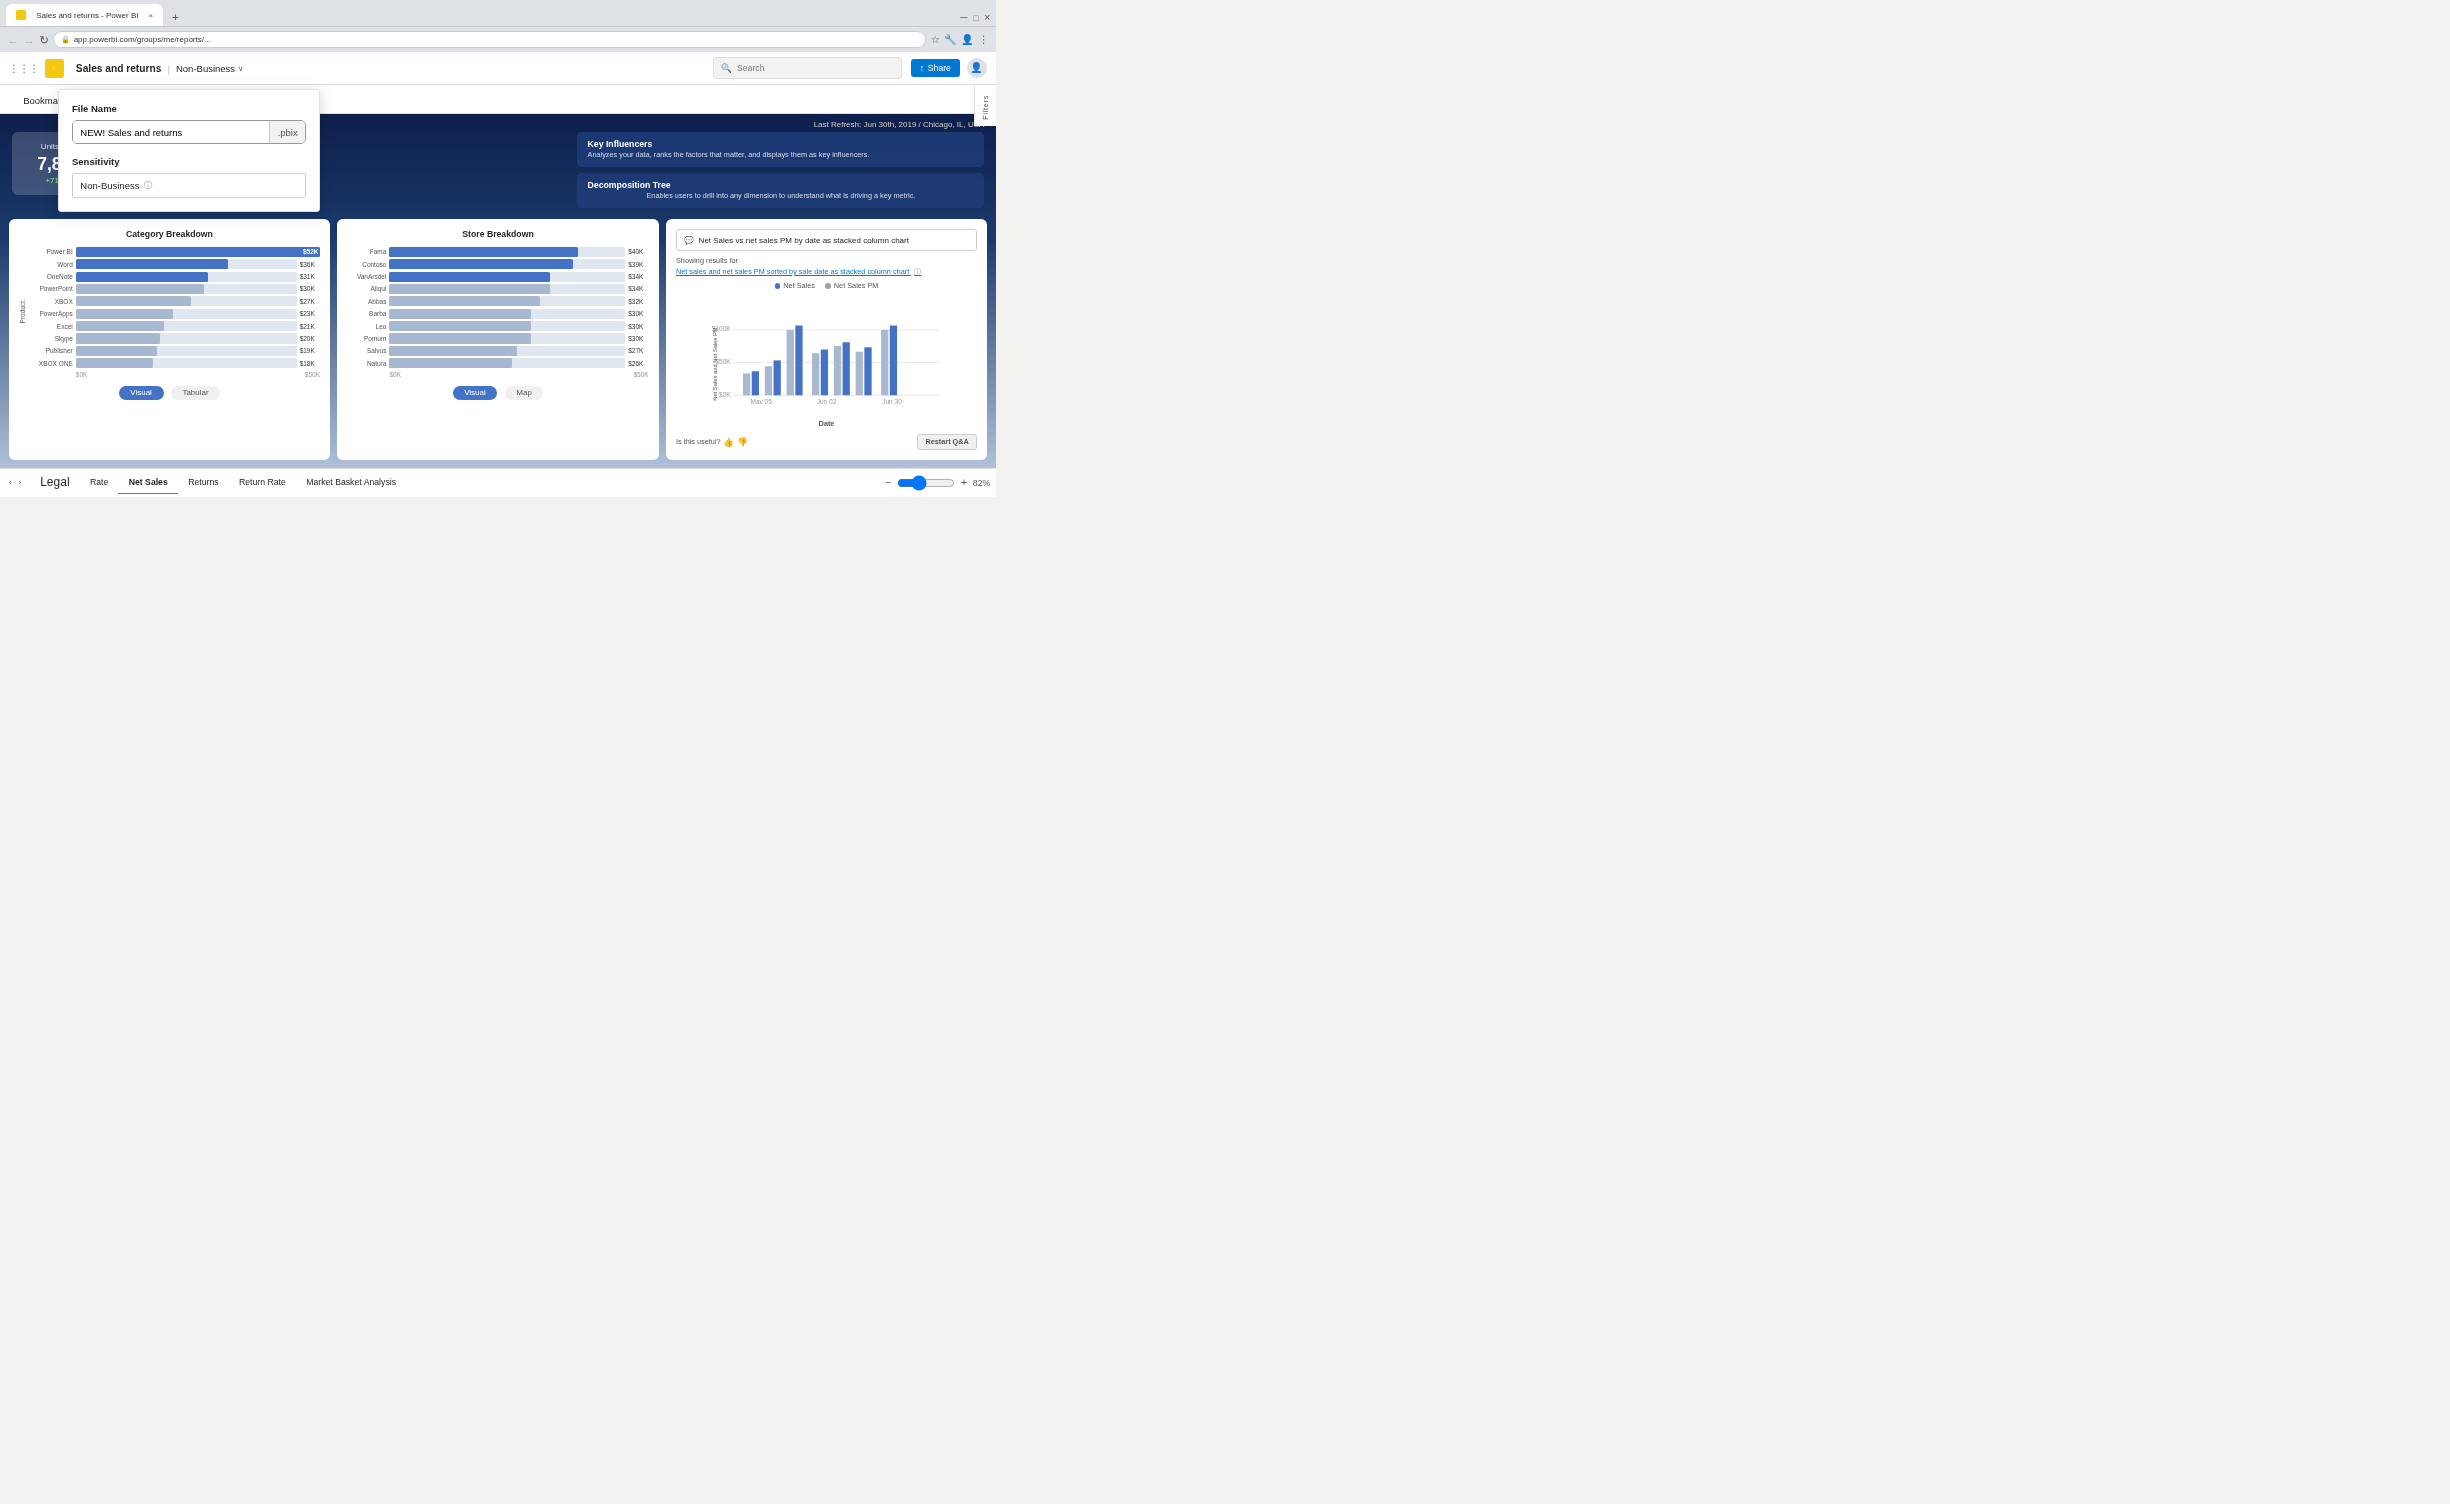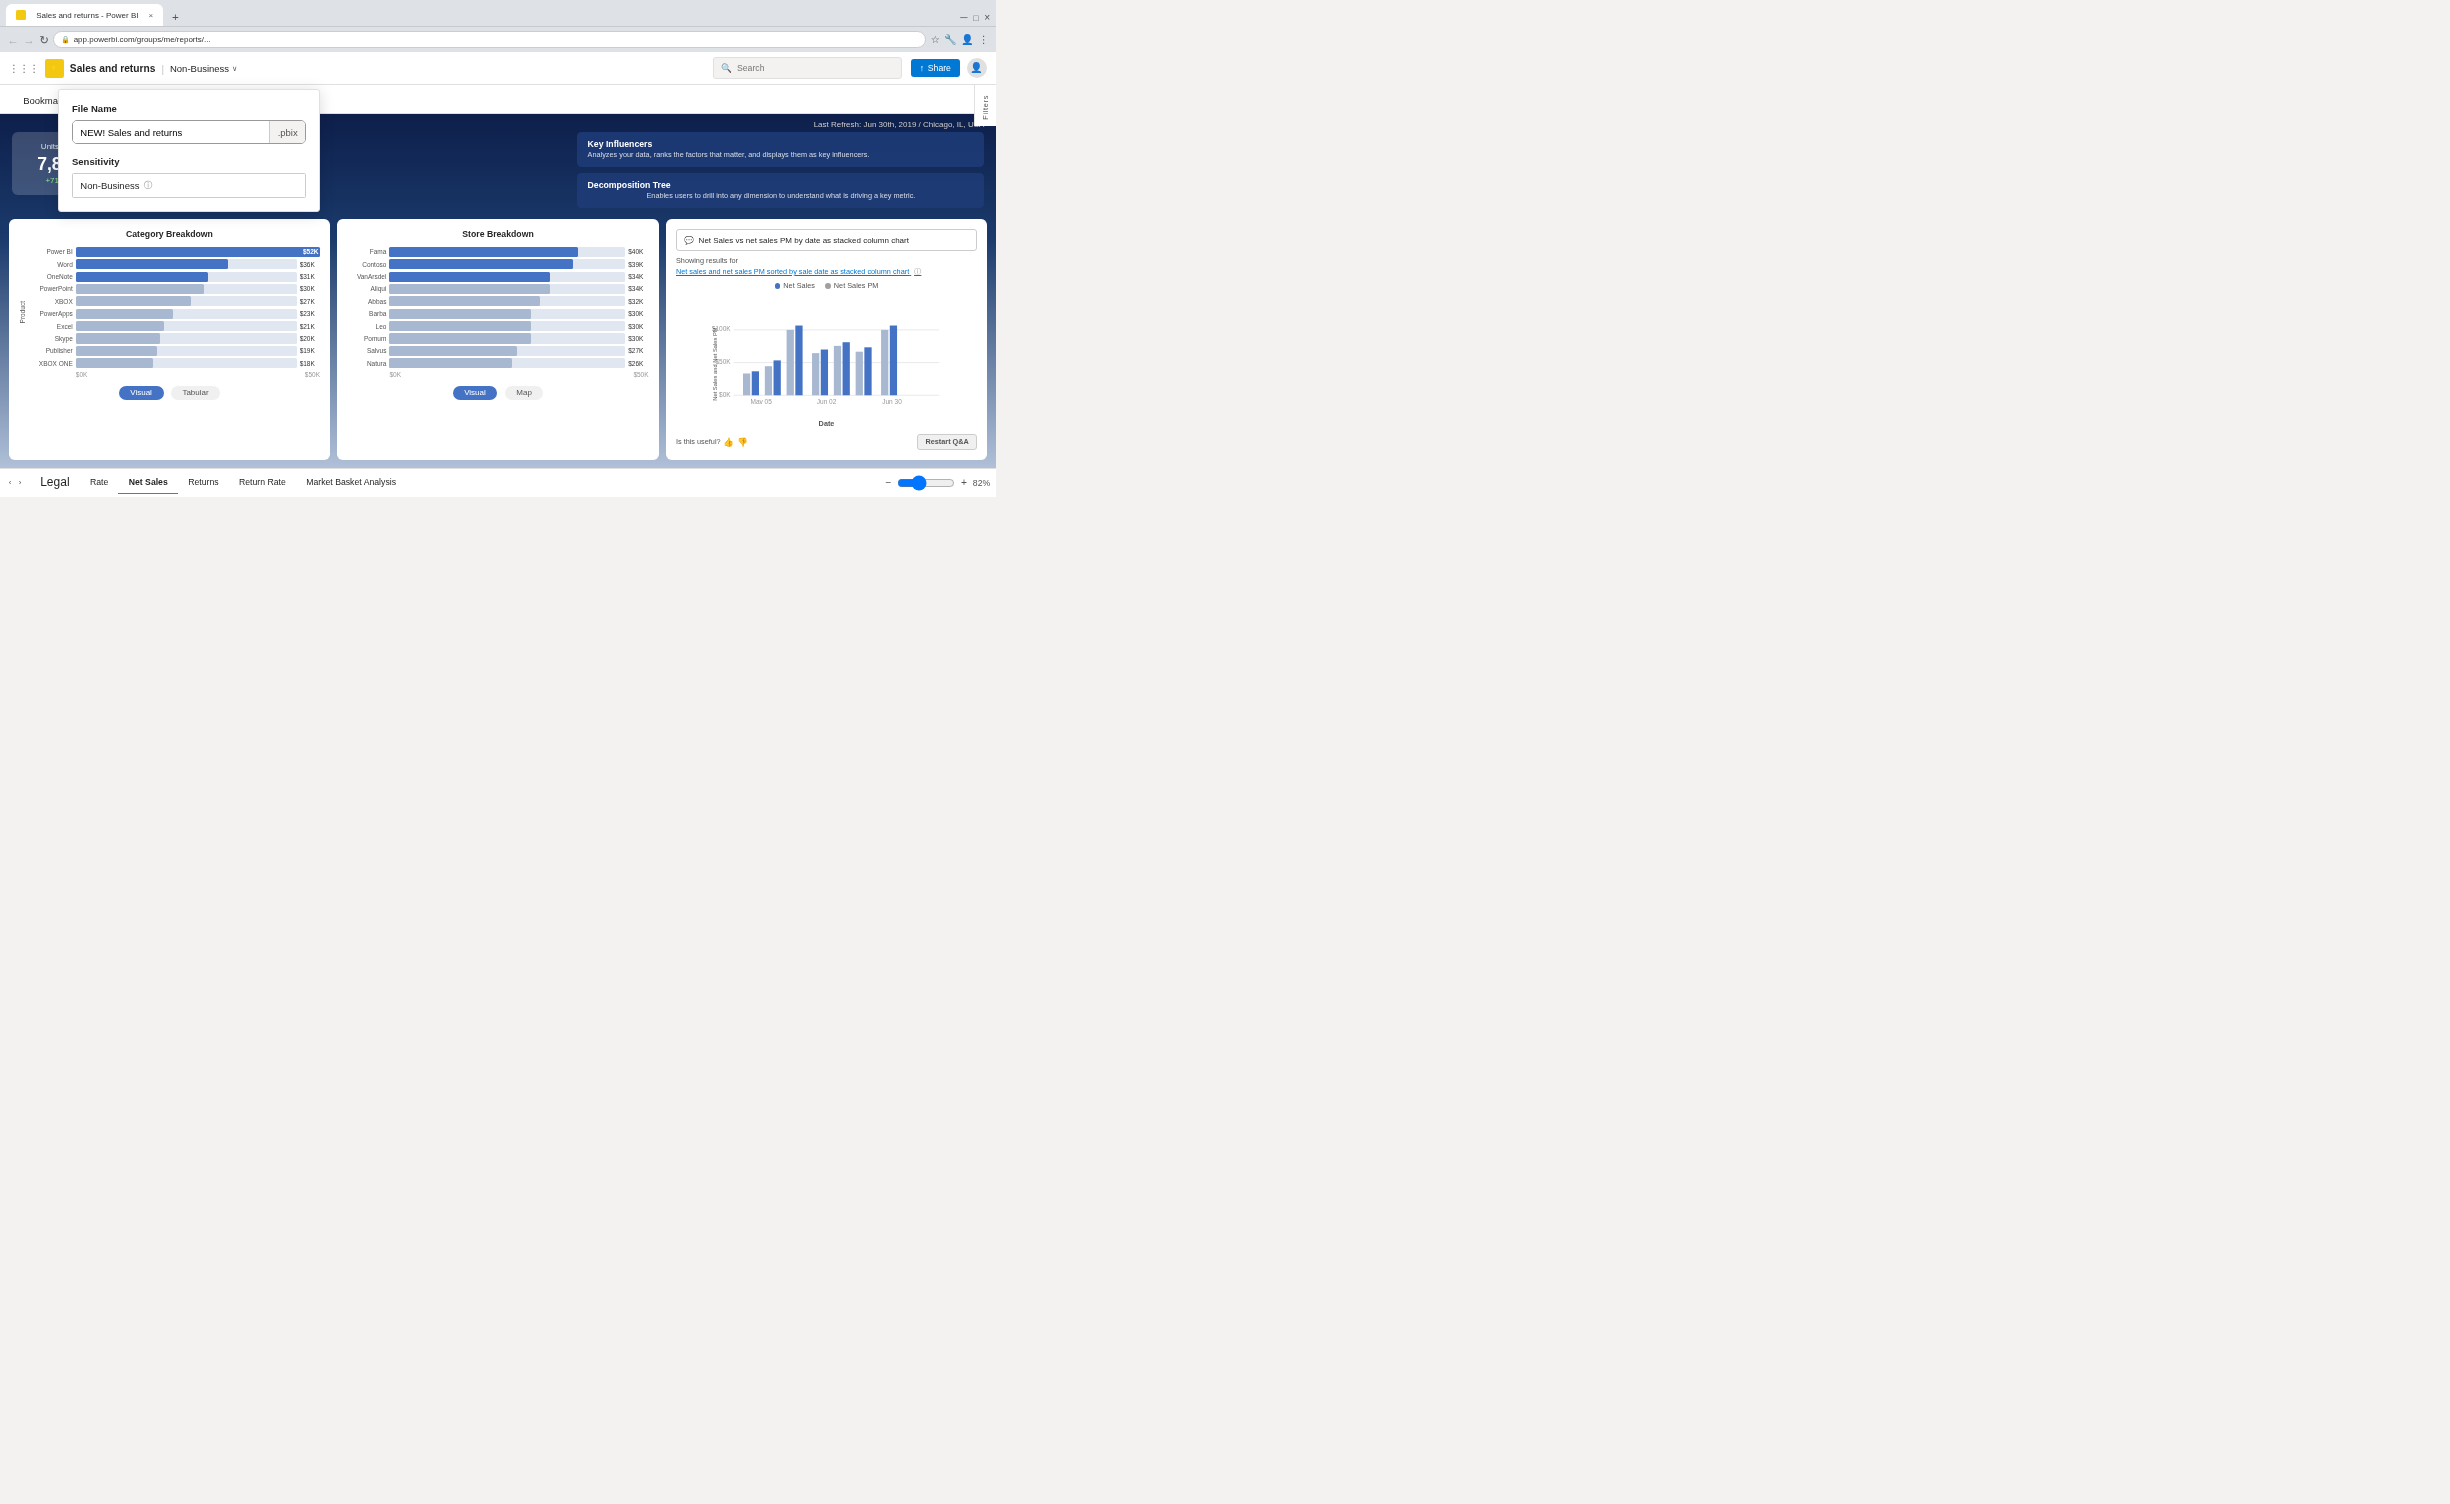--- a/index.html
+++ b/index.html
@@ -34,21 +34,21 @@
     <button style="background:none;border:none;color:#555;font-size:10.2px;cursor:pointer;">☆</button>
     <button style="background:none;border:none;color:#555;font-size:10.2px;cursor:pointer;">🔧</button>
     <button style="background:none;border:none;color:#555;font-size:10.2px;cursor:pointer;">👤</button>
     <button style="background:none;border:none;color:#555;font-size:10.2px;cursor:pointer;">⋮</button>
   </div>
 </div>
 
 <div style="background:white;height:33px;display:flex;align-items:center;padding:0 8.7px;border-bottom:0.7px solid #e0e0e0;position:relative;z-index:100;">
   <button style="background:none;border:none;font-size:10.2px;color:#666;cursor:pointer;margin-right:5.8px;">⋮⋮⋮</button>
   <div style="width:19px;height:19px;background:#F2C811;border-radius:2.2px;margin-right:5.8px;display:flex;align-items:center;justify-content:center;font-size:6.5px;font-weight:bold;color:#333;">⚡</div>
-  <span style="font-size:10.2px;font-weight:600;color:#252525;">Sales and returns</span>
+  <span style="font-size:10.2px;font-weight:600;color:#252525;margin-left:6px;">Sales and returns</span>
   <span style="color:#ccc;margin:0 5.8px;">|</span>
   <div style="display:flex;align-items:center;gap:2.9px;cursor:pointer;">
     <span style="font-size:9.5px;color:#252525;">Non-Business</span>
     <span style="font-size:7.3px;color:#555;">∨</span>
   </div>
   <div style="margin-left:auto;background:#f3f2f1;border:0.7px solid #e0e0e0;border-radius:2.9px;height:22px;width:189px;display:flex;align-items:center;padding:0 7.3px;gap:4.4px;">
     <span style="color:#888;font-size:8.7px;">🔍</span>
     <input style="background: none; border: none; outline: none; font-size: 8.7px; color: rgb(37, 37, 37); flex: 1 1 0%;" placeholder="Search">
   </div>
   <div style="margin-left:8.7px;display:flex;align-items:center;gap:7.3px;">

